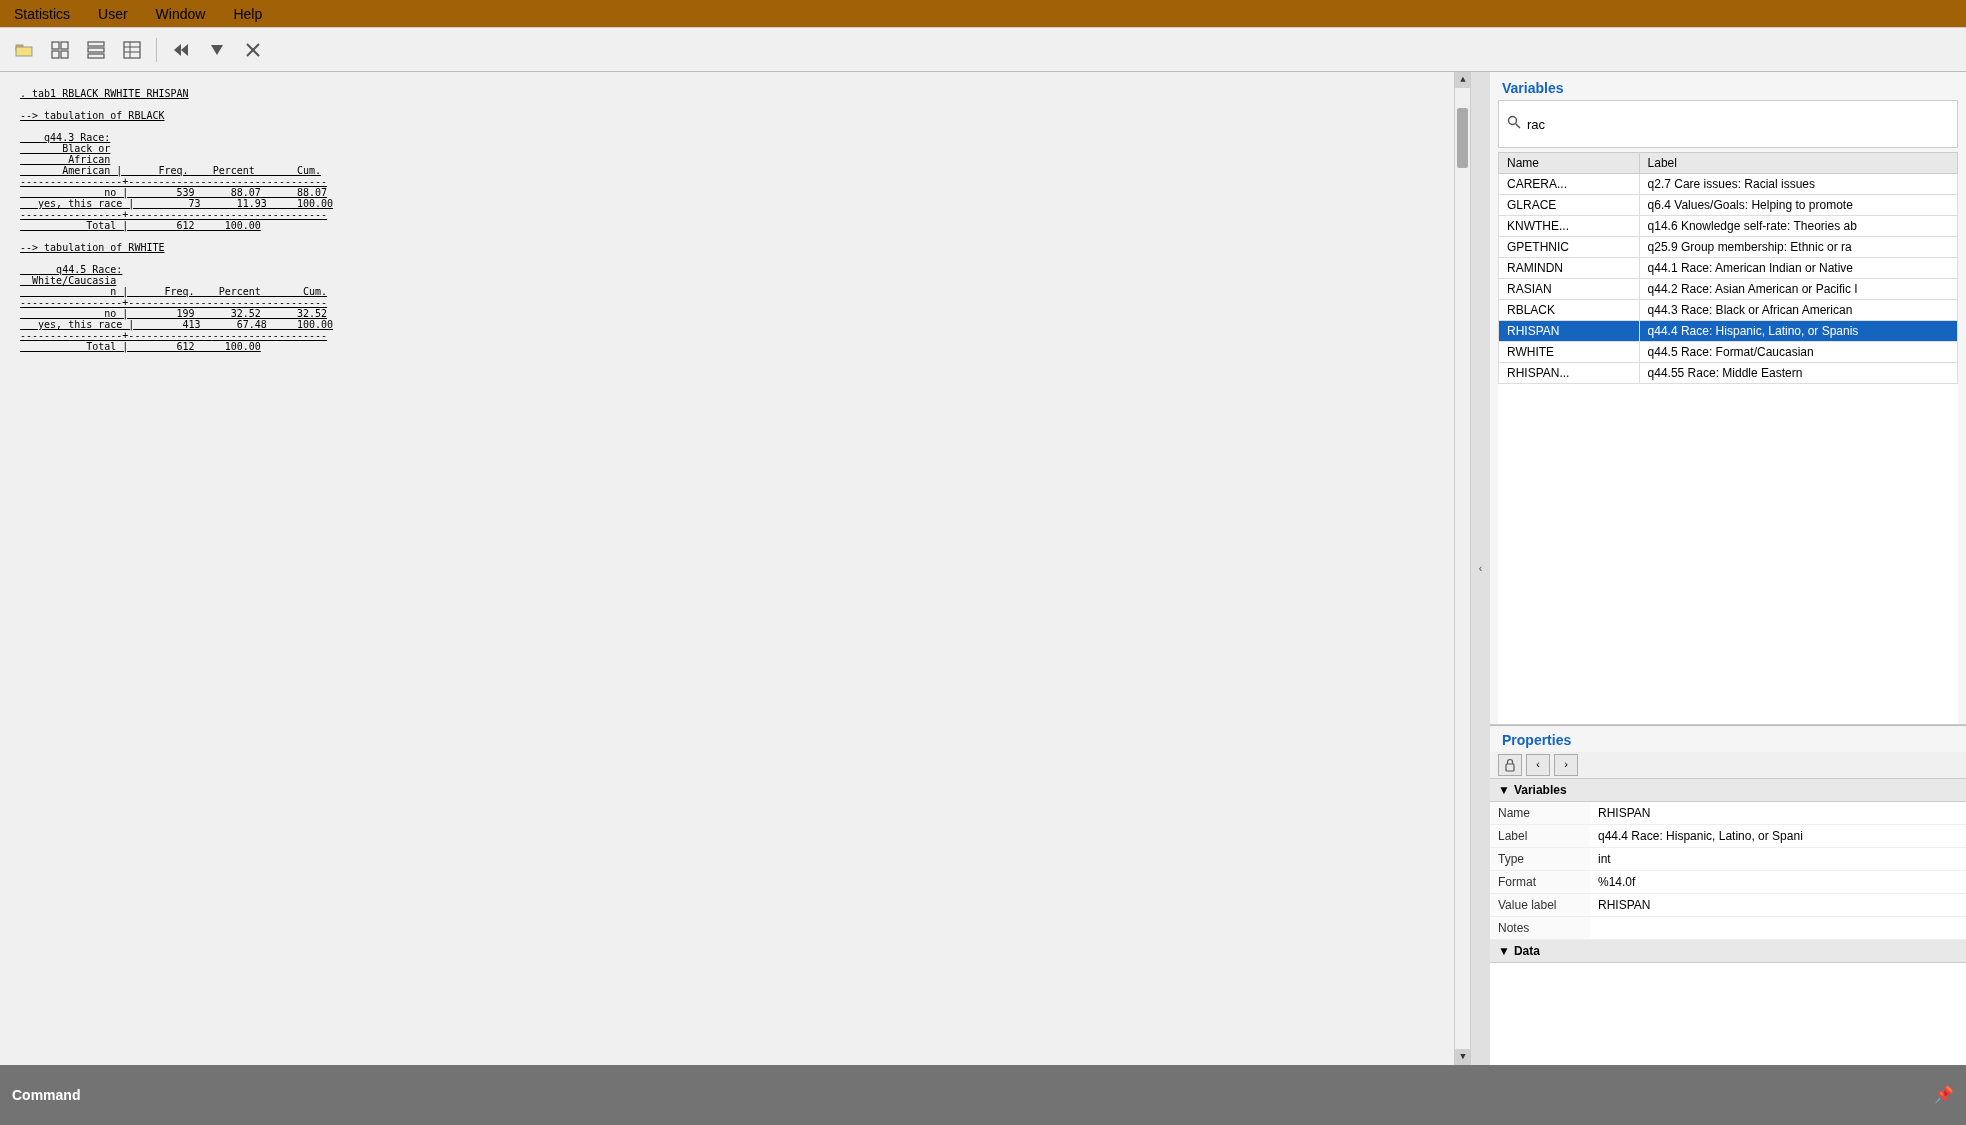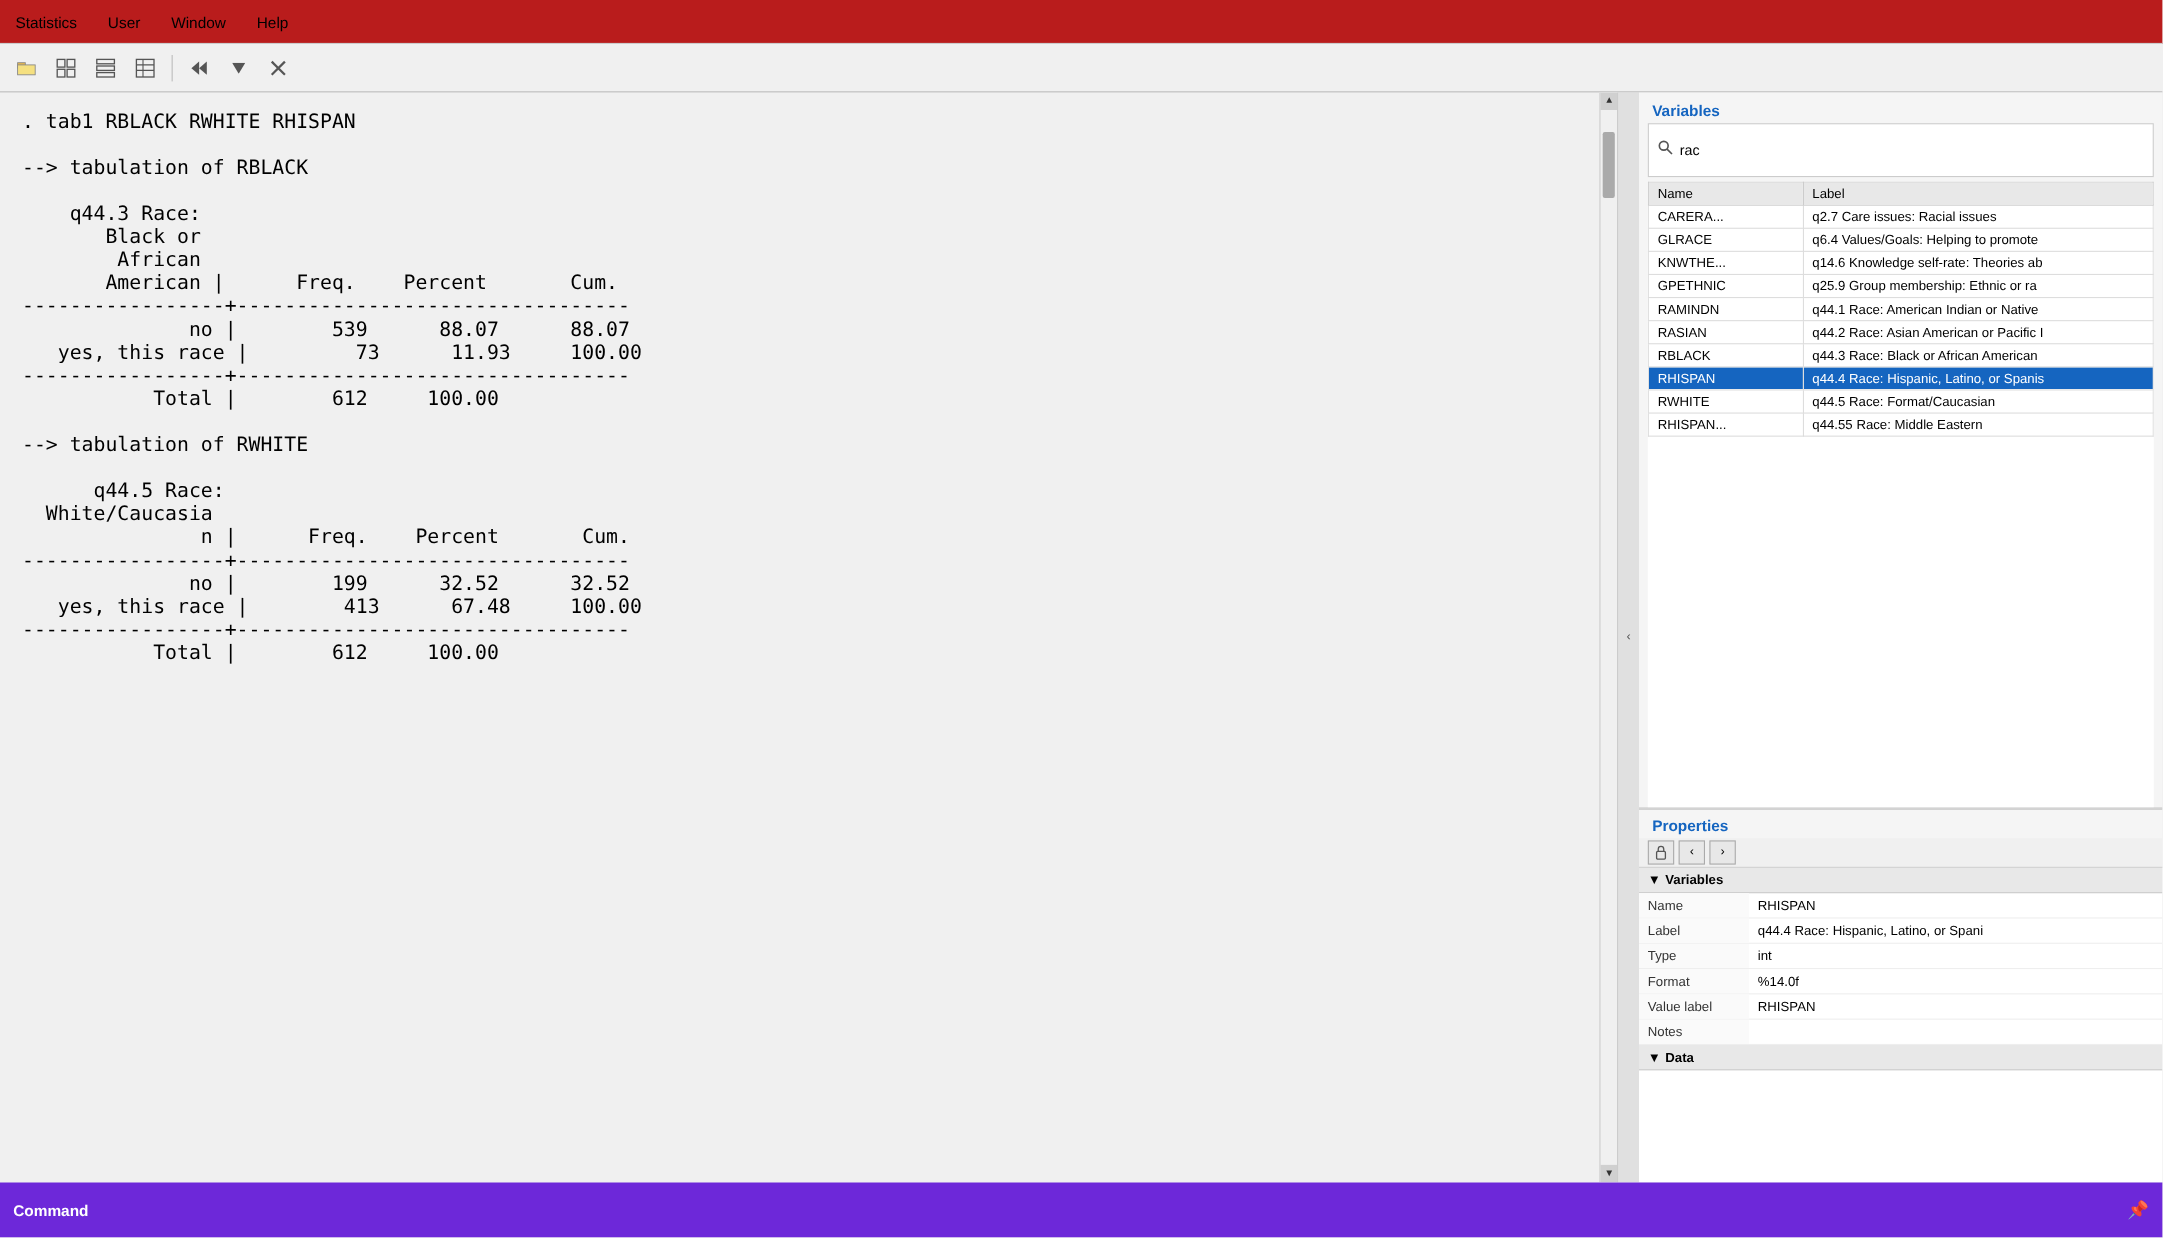--- a/index.html
+++ b/index.html
@@ -1,20 +1,20 @@
 <!DOCTYPE html>
 <html><head>
   <meta charset="utf-8">
   <style>
     * { box-sizing: border-box; margin: 0; padding: 0; }
     body { font-family: 'Courier New', Courier, monospace; font-size: 13px; background: #f0f0f0; display: flex; flex-direction: column; height: 1125px; width: 1966px; overflow: hidden; }
 
     
     .menubar {
-      display: flex; align-items: center; background: #b91c1c; height: 40px;
+      display: flex; align-items: center; background: #a16207; height: 28px;
       border-bottom: 1px solid #ccc; padding: 0 8px; gap: 16px; flex-shrink: 0;
     }
     .menubar-item {
       font-family: Arial, sans-serif; font-size: 14px; cursor: pointer; padding: 4px 6px;
       color: #000;
     }
 
     
     .toolbar {
       display: flex; align-items: center; background: #f0f0f0; height: 44px;
@@ -102,42 +102,42 @@
     }
     .prop-key {
       width: 100px; padding: 4px 8px; color: #333; flex-shrink: 0; background: #fafafa;
     }
     .prop-value {
       flex: 1; padding: 4px 8px; color: #000; overflow: hidden; text-overflow: ellipsis; white-space: nowrap;
     }
 
     
     .command-bar {
-      height: 50px; background: #6d28d9; display: flex; align-items: center;
+      height: 60px; background: #737373; display: flex; align-items: center;
       padding: 0 12px; flex-shrink: 0; position: relative;
     }
     .command-label {
       font-family: Arial, sans-serif; font-size: 14px; color: white; font-weight: bold;
     }
     .command-pin {
       position: absolute; right: 12px; color: white; font-size: 16px; cursor: pointer;
     }
 
     
     .scroll-arrow {
       display: flex; align-items: center; justify-content: center;
       width: 16px; height: 16px; background: #d0d0d0; cursor: pointer;
       font-size: 9px; color: #333; flex-shrink: 0;
     }
     .results-scroll-container {
       position: relative; flex: 1; overflow: hidden; display: flex;
     }
     .results-content {
       flex: 1; overflow-y: scroll; padding: 16px 20px;
-      font-family: 'Courier New', Courier, monospace; font-size: 18px;
+      font-family: 'Courier New', Courier, monospace; font-size: 10px; text-decoration: underline;
     }
     .vscroll-bar {
       width: 16px; display: flex; flex-direction: column; background: #f0f0f0;
       border-left: 1px solid #ccc;
     }
     .vscroll-thumb {
       background: #aaa; height: 60px; margin: 20px 2px; border-radius: 2px;
     }
     .collapse-btn-side {
       width: 20px; background: #e0e0e0; display: flex; align-items: center;

